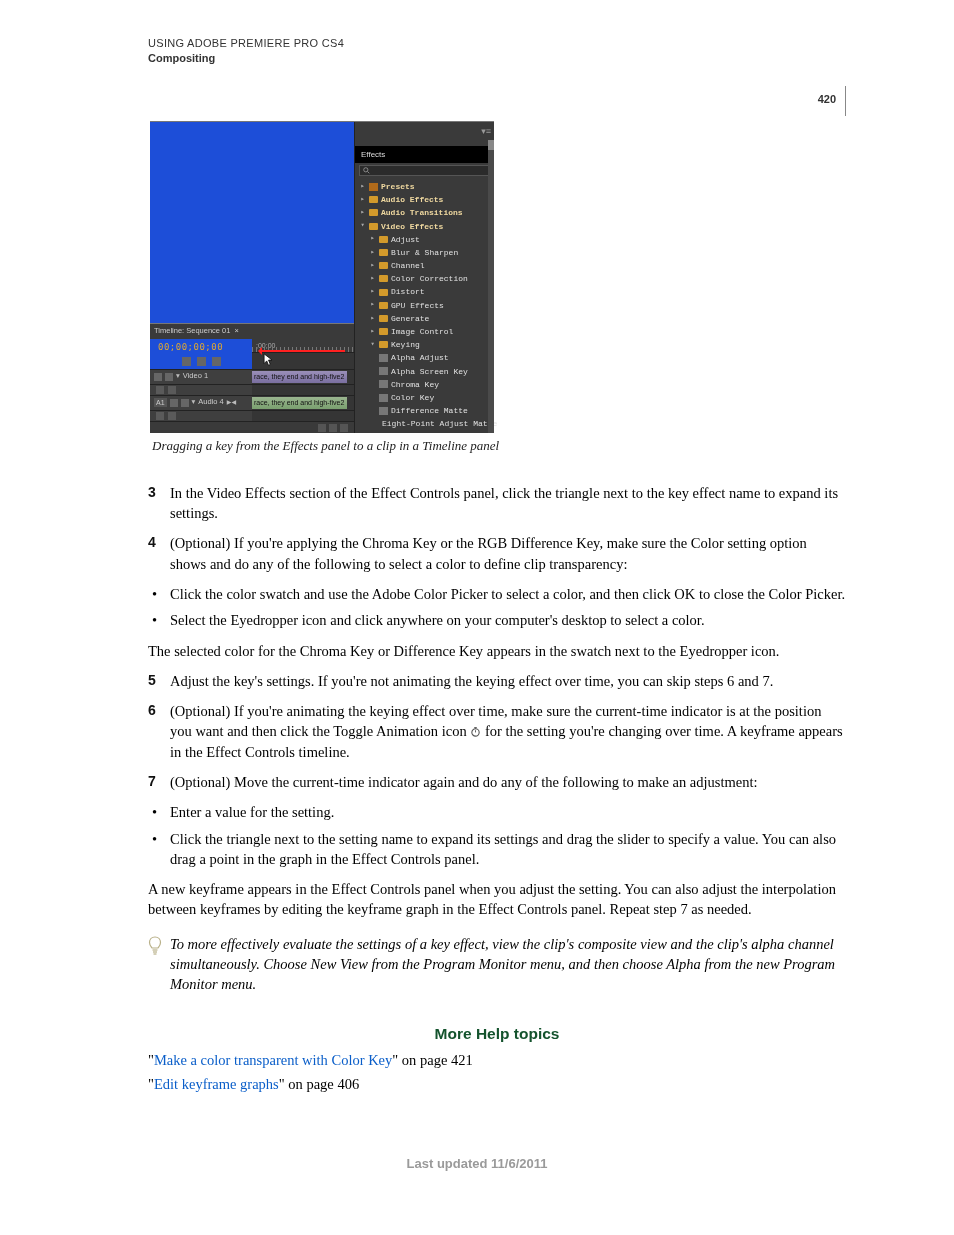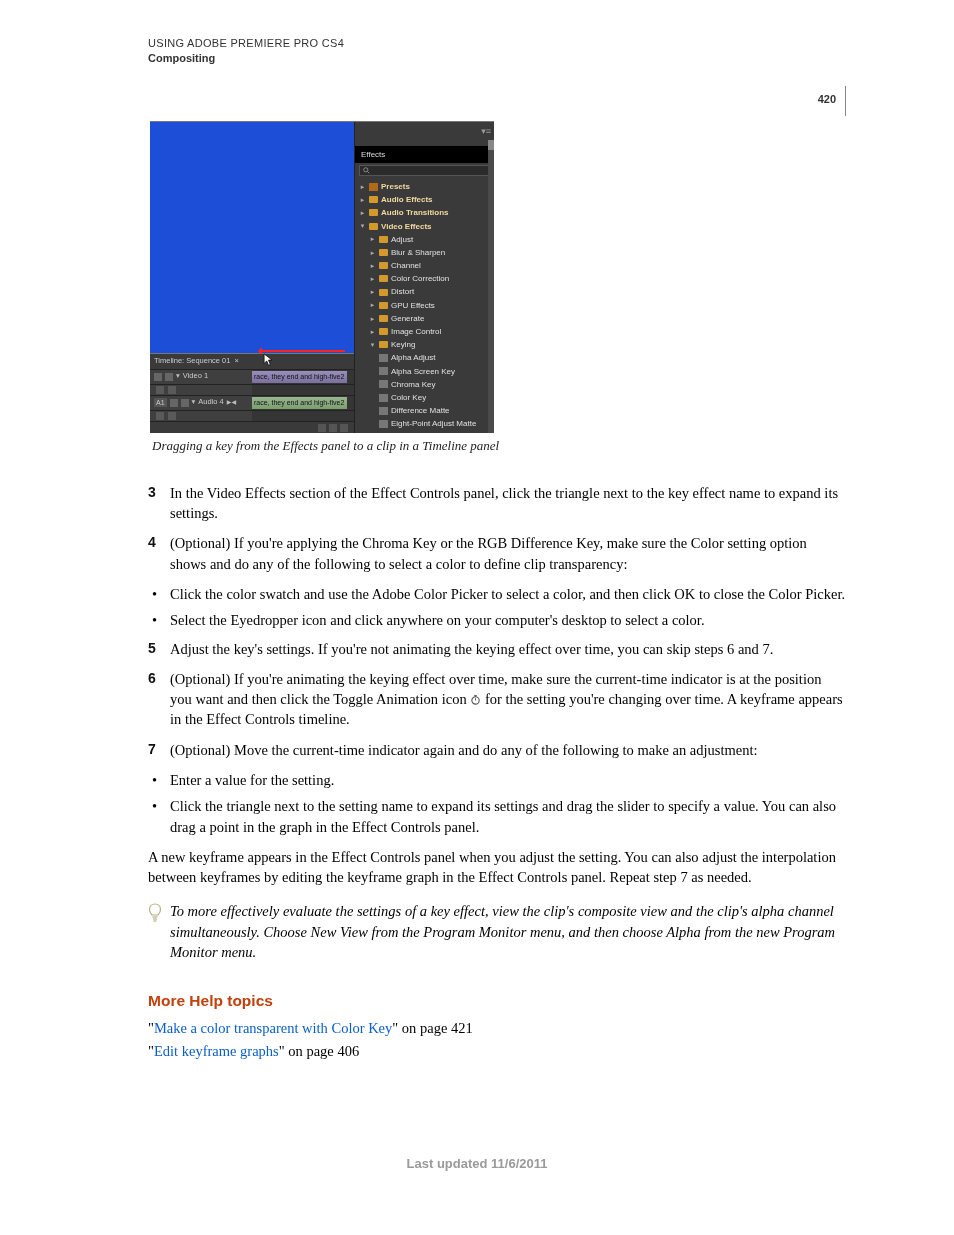--- a/index.html
+++ b/index.html
@@ -100,20 +100,21 @@
     padding-left: 3px;
   }
   .ms-search svg { width: 7px; height: 7px; }
   .ms-tree { padding: 2px 2px 2px 4px; }
   .ms-row {
     display: flex;
     align-items: center;
     gap: 3px;
     padding: 1px 0;
     white-space: nowrap;
+    font-family: Liberation Mono, monospace;
   }
   .ms-row .arrow { color: #aaa; font-size: 7px; width: 7px; display:inline-block; text-align:center;}
   .ms-row .folder {
     width: 9px; height: 7px;
     background: #d39a2b;
     border-radius: 1px;
     display:inline-block;
   }
   .ms-row .fxicon {
     width: 9px; height: 8px;
@@ -277,21 +278,22 @@
     width: 22px; flex-shrink:0;
     padding-top: 2px;
   }
   .tip .bulb svg { width: 14px; height: 20px; }
   .tip .txt { flex:1; font-style: italic; }
   h3.mht {
     font-family: "Myriad Pro", Arial, sans-serif;
     font-weight: 700;
     font-size: 15.5px;
     margin: 28px 0 6px 0;
-    color: #c2410c;
+    color: #14532d;
+    text-align: center;
   }
   .helplink { margin: 3px 0; }
   a.link { color: #0a5ec9; text-decoration: none; }
   .footer {
     position: absolute;
     bottom: 62px;
     left: 0; right: 0;
     text-align: center;
     font-family: "Myriad Pro", Arial, sans-serif;
     font-weight: 700;
@@ -316,20 +318,36 @@
   <hr class="header-divider">
 
   <div class="figure-wrap">
     <div class="mockshot">
 
       <div class="ms-left">
         <div style="height:176px;"></div>
         <div class="ms-timeline-tab">
           <span>Timeline: Sequence 01</span> &nbsp;×
         </div>
+        <div class="ms-time-area">
+          <div class="ms-time-left">
+            <div class="ms-timecode">00;00;00;00</div>
+            <div class="ms-icons-row">
+              <span class="ic"></span>
+              <span class="ic"></span>
+              <span class="ic"></span>
+            </div>
+          </div>
+          <div class="ms-time-right">
+            <div class="ms-ruler">
+              <span>;00;00</span>
+              <div class="ticks"></div>
+            </div>
+          </div>
+        </div>
 
         <div class="ms-track">
           <div class="ms-track-head">
             <span class="ic"></span>
             <span class="ic"></span>
             <span style="color:#bbb;">▾</span>
             <span>Video 1</span>
           </div>
           <div class="ms-track-body">
             <div class="ms-clip">race, they end and high-five2</div>
@@ -501,20 +519,21 @@
 
   <div class="bullet">
     <div class="b">•</div>
     <div class="txt">Click the color swatch and use the Adobe Color Picker to select a color, and then click OK to close the Color Picker.</div>
   </div>
   <div class="bullet">
     <div class="b">•</div>
     <div class="txt">Select the Eyedropper icon and click anywhere on your computer's desktop to select a color.</div>
   </div>
 
+  <p class="flow">The selected color for the Chroma Key or Difference Key appears in the swatch next to the Eyedropper icon.</p>
 
   <div class="num-step">
     <div class="num">5</div>
     <div class="txt">Adjust the key's settings. If you're not animating the keying effect over time, you can skip steps 6 and 7.</div>
   </div>
 
 
   <div class="num-step">
     <div class="num">6</div>
     <div class="txt">

